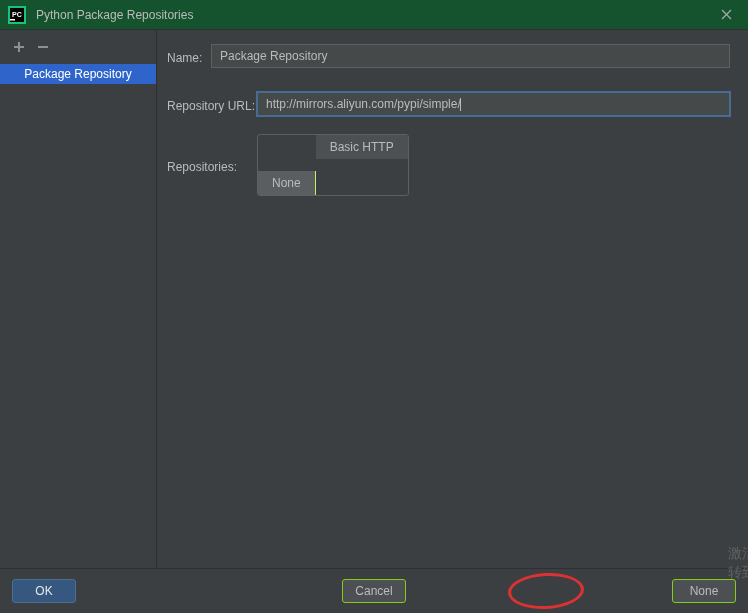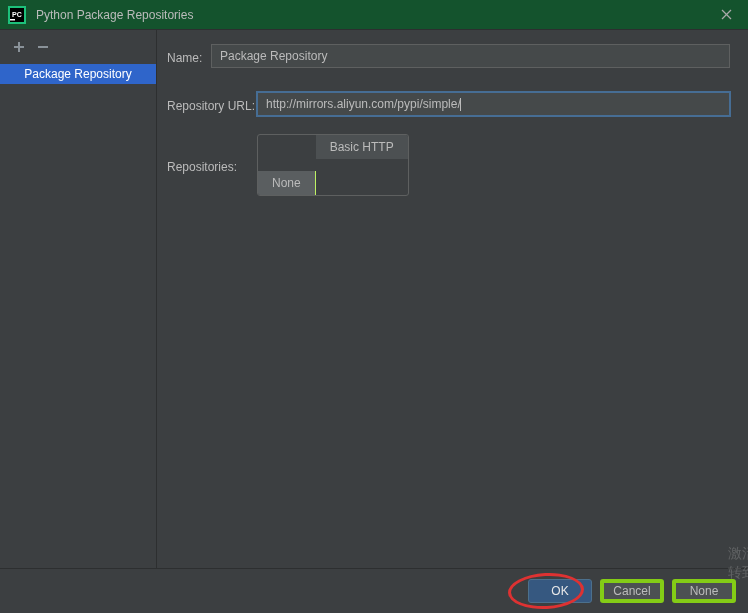--- a/index.html
+++ b/index.html
@@ -151,32 +151,32 @@
     }
 
     .footer {
       position: absolute;
       bottom: 0;
       left: 0;
       right: 0;
       height: 45px;
       border-top: 1px solid #2d2f30;
       display: flex;
-      justify-content: flex-end;
+      justify-content: space-between;
       align-items: center;
       padding: 0 12px;
       gap: 8px;
       background: #3c3f41;
     }
 
     .footer-btn {
       min-width: 64px;
       height: 24px;
       background: #4c5052;
-      border: 4px solid #84cc16;
+      border: 1px solid #84cc16;
       color: #bbbbbb;
       font-size: 12px;
       cursor: pointer;
       border-radius: 3px;
       font-family: inherit;
     }
 
     .footer-btn.primary {
       background: #365880;
       border: 1px solid #4c708c;

